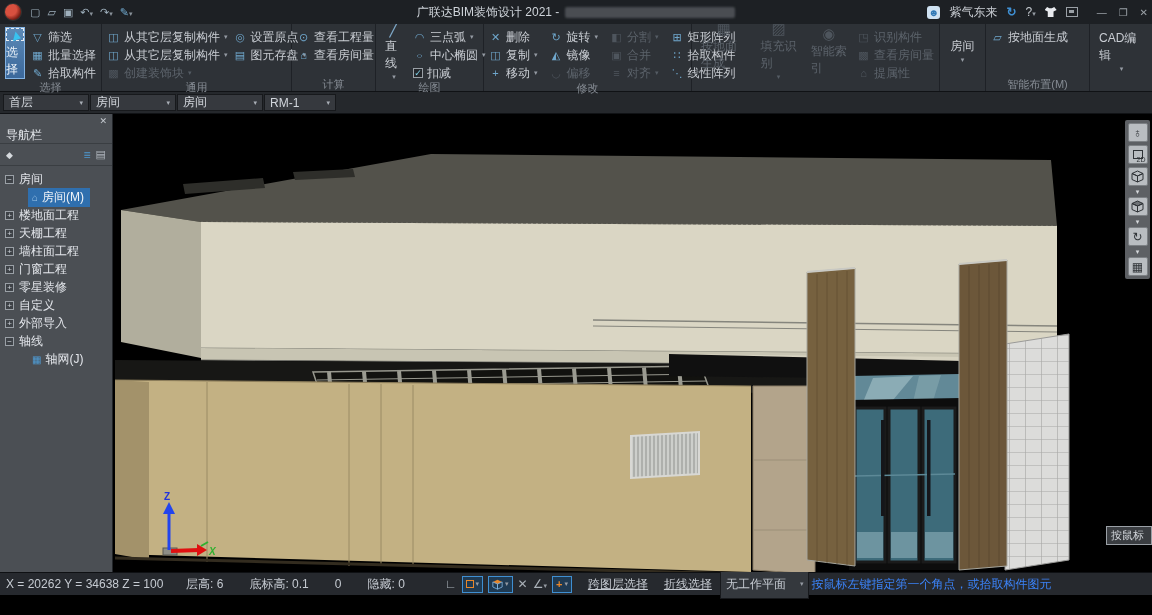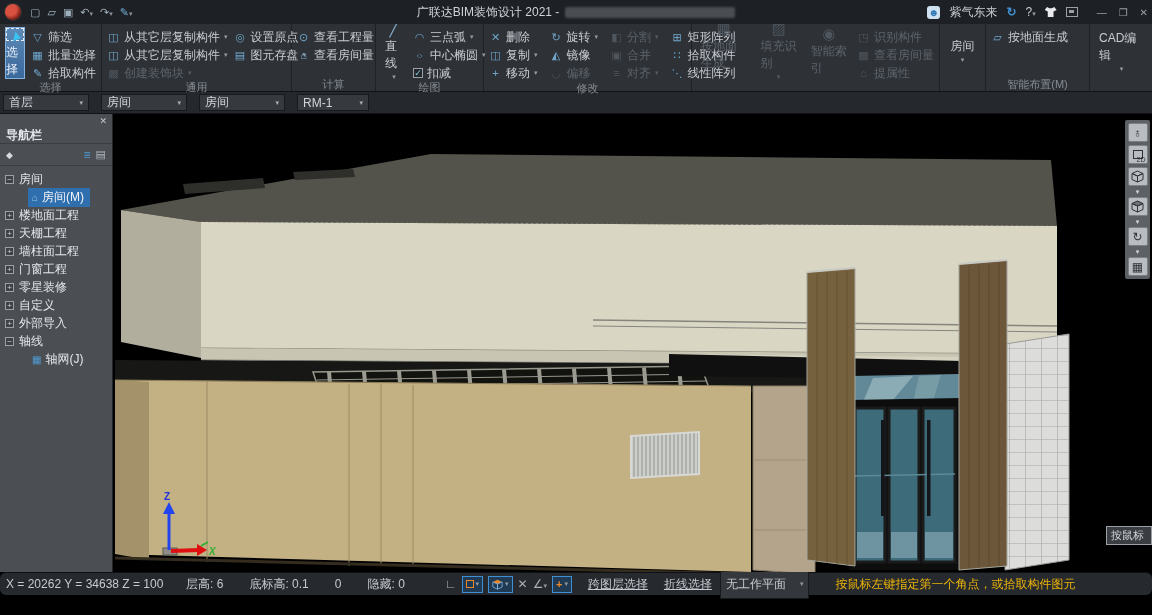--- a/index.html
+++ b/index.html
@@ -48,30 +48,30 @@
   .sbtn .icon{width:13px;text-align:center;font-size:11px;color:#6fa7cc;line-height:13px;flex:0 0 auto;}
   .sbtn.dis{color:#5c636b;} .sbtn.dis .icon{color:#4e555d;}
   .caret{font-size:7px;color:#959ba3;}
   .dis .caret{color:#555c64;}
   .mod-grid{display:grid;grid-template-rows:repeat(3,17px);grid-auto-flow:column;column-gap:12px;row-gap:1px;padding-top:3px;}
   .chk{width:10px;height:10px;border:1px solid #9aa0a6;background:#23262a;display:inline-flex;align-items:center;justify-content:center;
        color:#7fd0e8;font-size:9px;line-height:10px;}
   .ellipse{display:inline-block;transform:scaleY(.6);}
 
   
-  .selrow{height:22px;background:#25282c;display:flex;align-items:center;gap:12px;padding:0 3px;border-bottom:1px solid #101215;}
+  .selrow{height:22px;background:#25282c;display:flex;align-items:center;gap:1px;padding:0 3px;border-bottom:1px solid #101215;}
   .dd{height:17px;background:#36393e;border:1px solid #17191c;display:flex;align-items:center;justify-content:space-between;
       padding:0 5px;color:#d2d6dc;}
   .dd .caret{color:#a9afb6;}
 
   
   .main{display:flex;height:458px;}
   .sidebar{width:113px;background:#4b4f54;border-right:1px solid #222529;display:flex;flex-direction:column;flex:0 0 auto;}
   .sb-close{height:13px;display:flex;justify-content:flex-end;align-items:center;padding:0 5px;color:#c3c8ce;font-size:9px;}
-  .sb-title{height:17px;padding:0 6px;color:#e4e7eb;font-size:12px;border-bottom:1px solid #3a3e42;font-weight:bold;}
+  .sb-title{height:17px;padding:0 6px;color:#e4e7eb;font-size:12px;border-bottom:1px solid #3a3e42;}
   .sb-tools{height:22px;display:flex;align-items:center;padding:0 6px;gap:6px;border-bottom:1px solid #3a3e42;}
   .sb-spark{color:#d6dade;font-size:9px;}
   .sb-spacer{flex:1;}
   .sb-list{color:#4e9bd4;font-size:12px;font-weight:bold;letter-spacing:-1px;}
   .sb-panel{color:#aeb4bb;font-size:11px;}
   .tree{padding-top:4px;}
   .trow{height:18px;display:flex;align-items:center;gap:5px;padding-left:5px;color:#e2e5ea;cursor:default;}
   .trow .exp{width:9px;height:9px;border:1px solid #9aa0a6;color:#cdd2d8;font-size:8px;line-height:7px;text-align:center;background:#3e4247;flex:0 0 auto;}
   .trow .pill{display:flex;align-items:center;gap:4px;padding:1px 6px 1px 4px;}
   .trow .pill.sel{background:#2f6fae;color:#f0f4f8;}
@@ -86,31 +86,31 @@
           background:#5d6064;padding:3px 0;border-radius:2px;}
   .vbtn{width:20px;height:19px;background:#b9bdc1;border:1px solid #7c8084;border-radius:2px;display:flex;align-items:center;justify-content:center;
         color:#2e3236;font-size:12px;position:relative;}
   .vbtn .twod{font-size:7px;position:absolute;right:1px;bottom:0;color:#2e3236;}
   .vbtn .sq{width:10px;height:9px;border:1px solid #2e3236;}
   .varrow{color:#d4d7da;font-size:7px;line-height:5px;}
   .vp-tooltip{position:absolute;right:0;top:412px;background:#3a3d41;border:1px solid #9aa0a6;color:#d5d9de;
               font-size:11px;padding:1px 4px;white-space:nowrap;width:46px;overflow:hidden;}
 
   
-  .statusbar{height:23px;background:#26292e;border-top:1px solid #0e1013;display:flex;align-items:center;padding:0 6px;gap:0;color:#c6cbd2;border-radius:6px;}
+  .statusbar{height:23px;background:#26292e;border-top:1px solid #0e1013;display:flex;align-items:center;padding:0 6px;gap:0;color:#c6cbd2;}
   .st-coords{width:180px;}
   .st-item{margin-right:26px;white-space:nowrap;}
   .st-icons{display:flex;align-items:center;gap:5px;margin-right:8px;}
   .stoggle{height:17px;border:1px solid #3f8fd2;background:#1f3a52;display:flex;align-items:center;padding:0 3px;gap:2px;}
   .osq{width:8px;height:8px;border:1px solid #e8872a;}
   .oplus{color:#e8872a;font-weight:bold;font-size:11px;line-height:11px;}
   .gicon{color:#aab1b8;font-size:12px;}
   .st-flat{padding:0 8px;white-space:nowrap;text-decoration:underline;}
   .st-dd{height:29px;background:#34383d;border:1px solid #17191c;display:flex;align-items:center;gap:14px;padding:0 5px;white-space:nowrap;}
-  .st-hint{margin-left:26px;color:#eab308;white-space:nowrap;overflow:hidden;}
+  .st-hint{margin-left:2px;color:#3b82f6;white-space:nowrap;overflow:hidden;}
 </style>
 </head>
 <body>
 
 <div class="app">
 
   <div class="titlebar">
     <div class="logo"></div>
     <div class="qicons">
       <span class="qi">▢</span>

